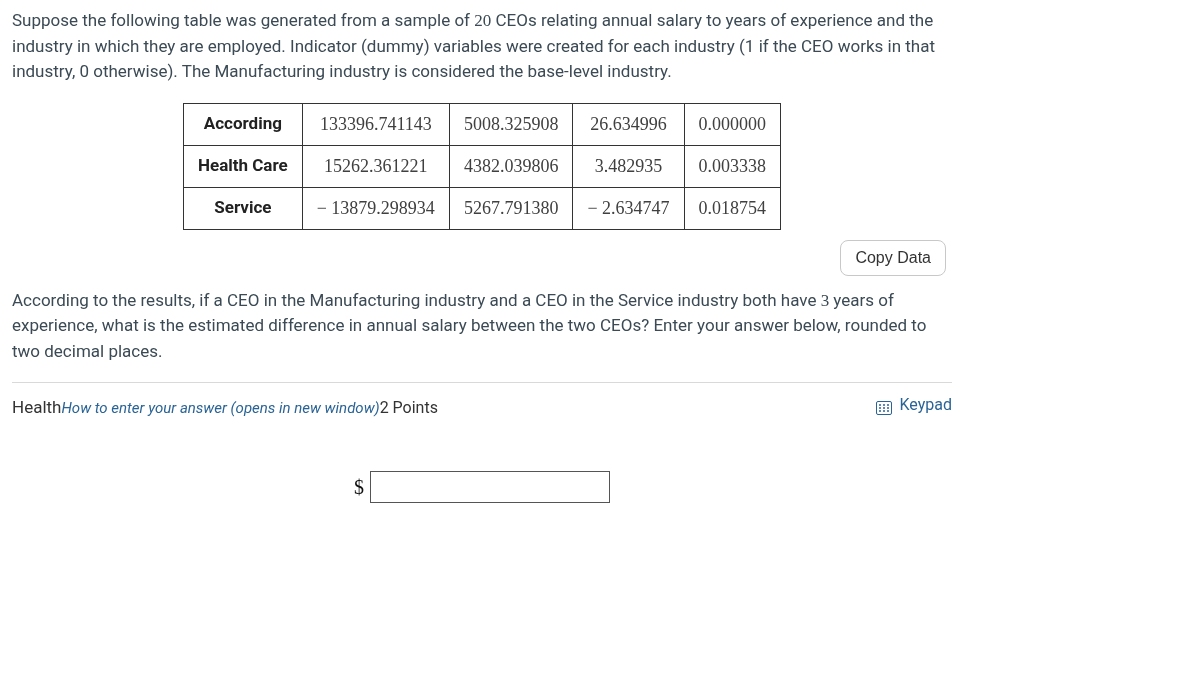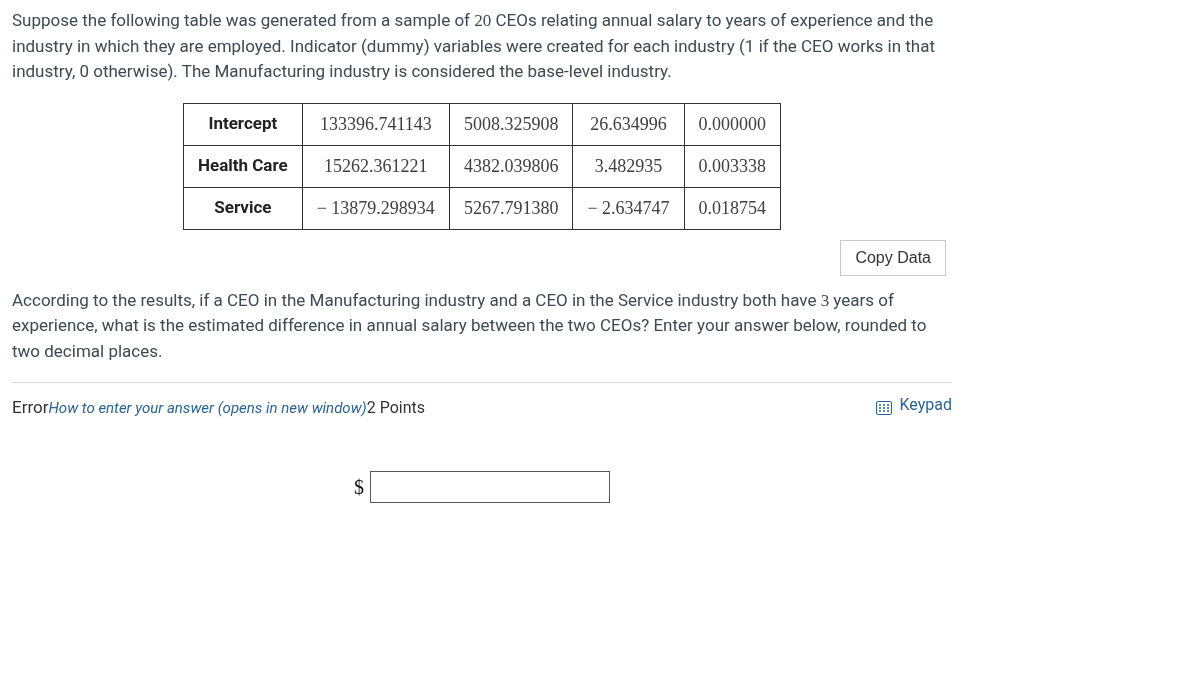--- a/index.html
+++ b/index.html
@@ -54,21 +54,21 @@
   }
   .copy-row {
     display: flex;
     justify-content: flex-end;
     margin-bottom: 12px;
     padding-right: 6px;
   }
   .copy-btn {
     border: 1px solid #c8c8c8;
     background: #fff;
-    border-radius: 0;
+    border-radius: 8px;
     padding: 8px 14px;
     font-size: 16px;
     color: #333;
     cursor: pointer;
   }
   .sep {
     border: none;
     border-top: 1px solid #d9d9d9;
     margin: 16px 0 10px 0;
   }
@@ -136,21 +136,21 @@
 <div class="wrap">
 
   <div class="question-text">
     <span>Suppose the following table was generated from a sample of </span><span class="mathnum">20</span><span> CEOs relating annual salary to years of experience and the industry in which they are employed. Indicator (dummy) variables were created for each industry (1 if the CEO works in that industry, 0 otherwise). The Manufacturing industry is considered the base-level industry.</span>
   </div>
 
   <div class="table-wrap">
     <table class="reg">
       <tbody>
       <tr>
-        <td class="rowhead">Intercept</td>
+        <td class="rowhead">According</td>
         <td class="num">133396.741143</td>
         <td class="num">5008.325908</td>
         <td class="num">26.634996</td>
         <td class="num">0.000000</td>
       </tr>
       <tr>
         <td class="rowhead">Health Care</td>
         <td class="num">15262.361221</td>
         <td class="num">4382.039806</td>
         <td class="num">3.482935</td>
@@ -172,21 +172,21 @@
   </div>
 
   <div class="question-text">
     <span>According to the results, if a CEO in the Manufacturing industry and a CEO in the Service industry both have </span><span class="mathnum">3</span><span> years of experience, what is the estimated difference in annual salary between the two CEOs? Enter your answer below, rounded to two decimal places.</span>
   </div>
 
   <hr class="sep">
 
   <div class="answer-line">
     <div>
-      <span class="answer-label">Error</span><span class="answer-link">How to enter your answer (opens in new window)</span><span class="points">2 Points</span>
+      <span class="answer-label">Health</span><span class="answer-link">How to enter your answer (opens in new window)</span><span class="points">2 Points</span>
     </div>
     <div>
       <span class="keypad-link">
         <span class="keypad-icon">
           <svg viewBox="0 0 16 14" width="16" height="14">
             <rect x="0.5" y="0.5" width="15" height="13" rx="1.5" fill="none" stroke="#2a6496" stroke-width="1"></rect>
             <circle cx="4" cy="4" r="1" fill="#2a6496"></circle>
               <circle cx="8" cy="4" r="1" fill="#2a6496"></circle>
               <circle cx="12" cy="4" r="1" fill="#2a6496"></circle>
             <circle cx="4" cy="7" r="1" fill="#2a6496"></circle>

